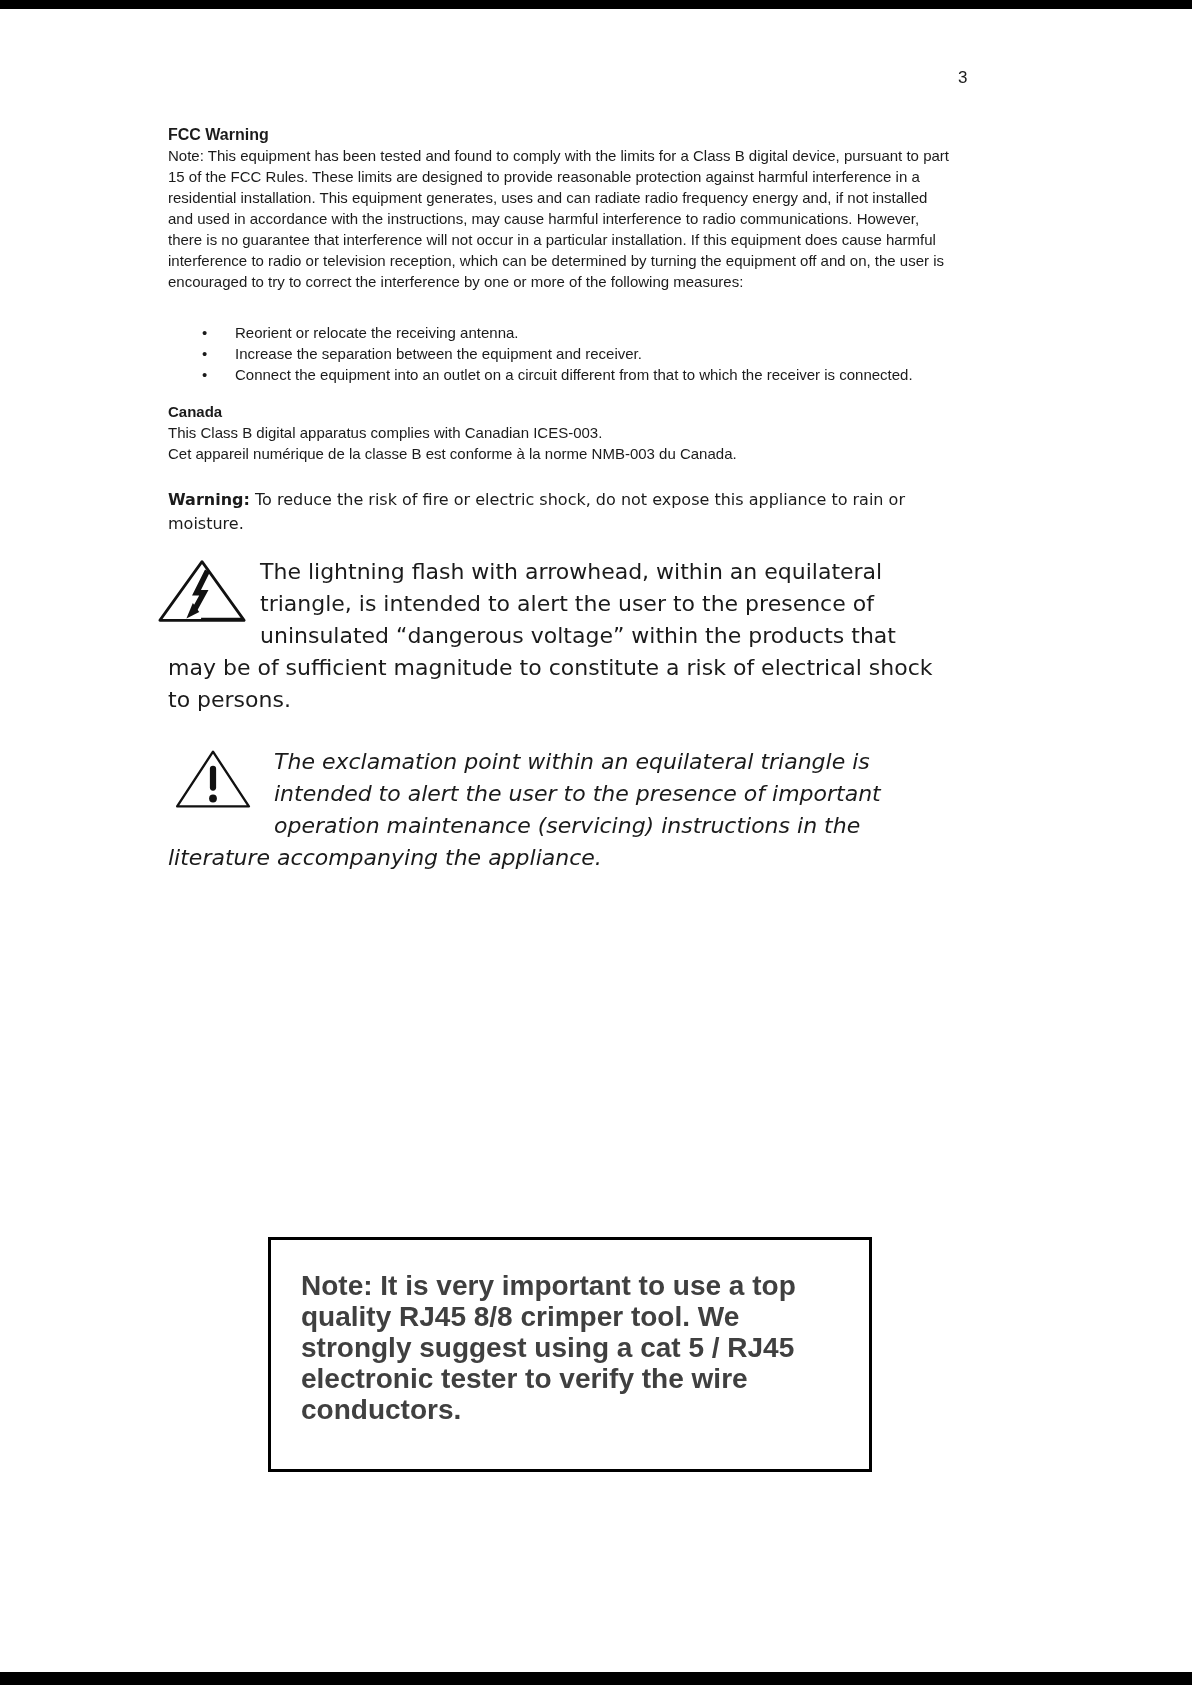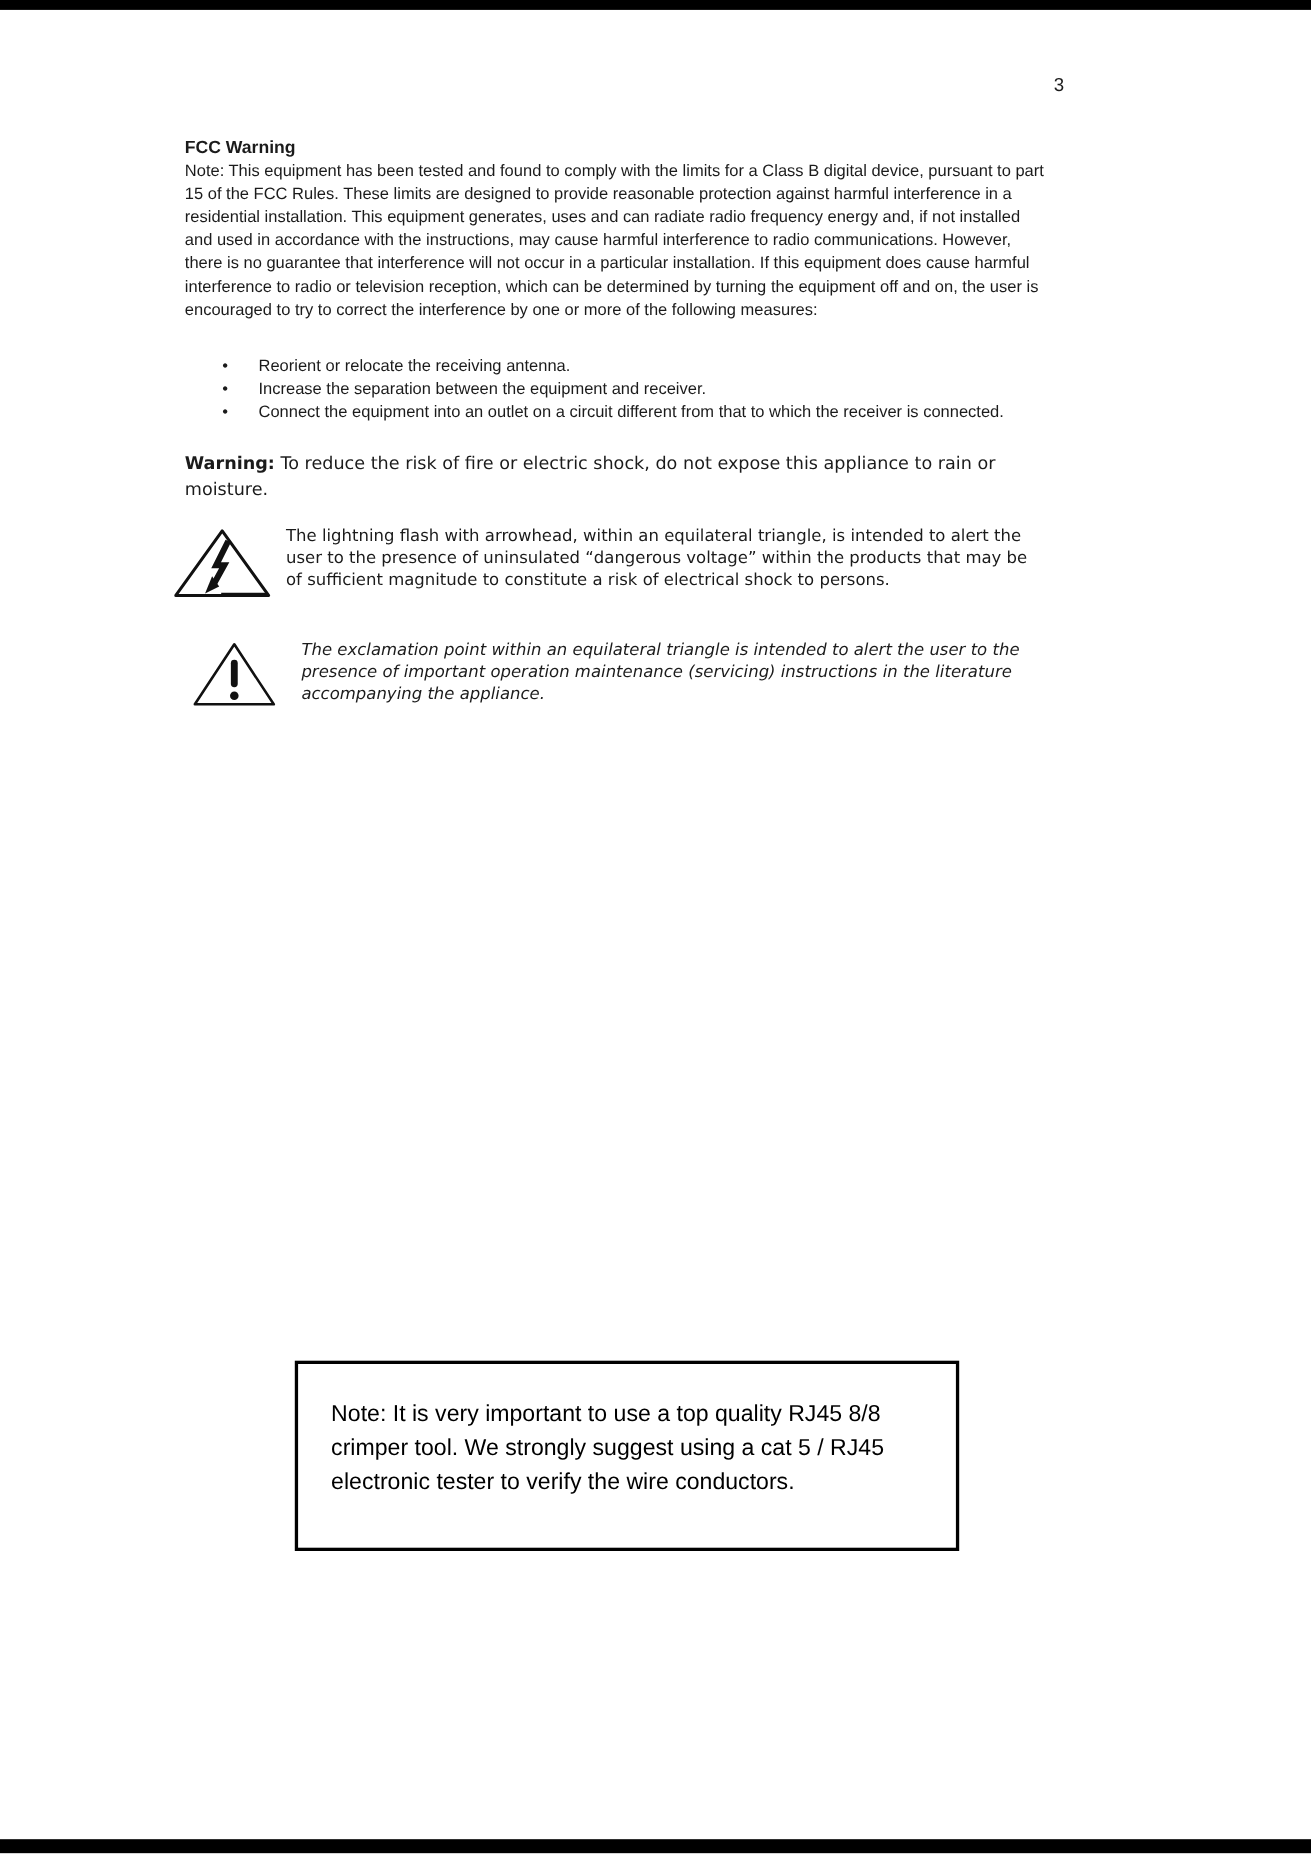--- a/index.html
+++ b/index.html
@@ -33,21 +33,21 @@
     content:"\2022";
     position:absolute;left:34px;top:0;
     font-size:15px;
   }
   .canada{margin-top:16px;}
   .canada .h-bold{font-size:15px;}
   .sans-wide{font-family:"DejaVu Sans", sans-serif;}
   .caution{margin-top:24px;font-size:16.5px;line-height:24px;}
   .warning{margin-top:24px;font-size:16px;line-height:24px;}
   .lbl{font-weight:bold;}
-  .tri-block{margin-top:20px;font-size:15px;line-height:20px;overflow:visible;}
+  .tri-block{margin-top:20px;font-size:22px;line-height:32px;overflow:visible;}
   .tri-block::after{content:"";display:block;clear:both;}
   .icon-float{
     float:left;
   }
   .lightning-icon{
     width:92px;height:66px;
     margin:2px 12px 0 -12px;
   }
   .excl-block{margin-top:30px;font-style:italic;}
   .excl-icon{
@@ -56,24 +56,24 @@
   }
   .note-box{
     position:absolute;
     left:268px;top:1237px;
     width:604px;
     border:3px solid #000;
     box-sizing:border-box;
     padding:30px 24px 44px 30px;
   }
   .note-box .note-text{
-    font-weight:normal;
-    font-size:21px;
+    font-weight:bold;
+    font-size:28px;
     line-height:31px;
-    color:#000000;
+    color:#404040;
   }
 </style>
 </head>
 <body>
 
 <div class="page">
 
   <div class="scan-bar top"></div>
 
   <div class="page-number">3</div>
@@ -82,20 +82,25 @@
 
     <p class="h-bold">FCC Warning</p>
     <p class="body-text">Note: This equipment has been tested and found to comply with the limits for a Class B digital device, pursuant to part 15 of the FCC Rules. These limits are designed to provide reasonable protection against harmful interference in a residential installation. This equipment generates, uses and can radiate radio frequency energy and, if not installed and used in accordance with the instructions, may cause harmful interference to radio communications. However, there is no guarantee that interference will not occur in a particular installation. If this equipment does cause harmful interference to radio or television reception, which can be determined by turning the equipment off and on, the user is encouraged to try to correct the interference by one or more of the following measures:</p>
 
     <ul class="bullets">
       <li>Reorient or relocate the receiving antenna.</li>
       <li>Increase the separation between the equipment and receiver.</li>
       <li>Connect the equipment into an outlet on a circuit different from that to which the receiver is connected.</li>
     </ul>
 
+    <div class="canada">
+      <p class="h-bold">Canada</p>
+      <p class="body-text">This Class B digital apparatus complies with Canadian ICES-003.</p>
+      <p class="body-text">Cet appareil numérique de la classe B est conforme à la norme NMB-003 du Canada.</p>
+    </div>
 
 
     <p class="warning sans-wide"><span class="lbl">Warning:</span><span> To reduce the risk of fire or electric shock, do not expose this appliance to rain or moisture.</span></p>
 
     <div class="tri-block sans-wide">
       <span class="icon-float">
         <svg class="lightning-icon" viewBox="0 0 100 72" aria-hidden="true">
           <path d="M50 4 L96 68 L4 68 Z" fill="none" stroke="#111" stroke-width="3" stroke-linejoin="round"></path>
           <path d="M49 66 L94 66" fill="none" stroke="#111" stroke-width="1.5"></path>
           <polyline points="56,14 44,38 52,38 41,58" fill="none" stroke="#111" stroke-width="6"></polyline>

